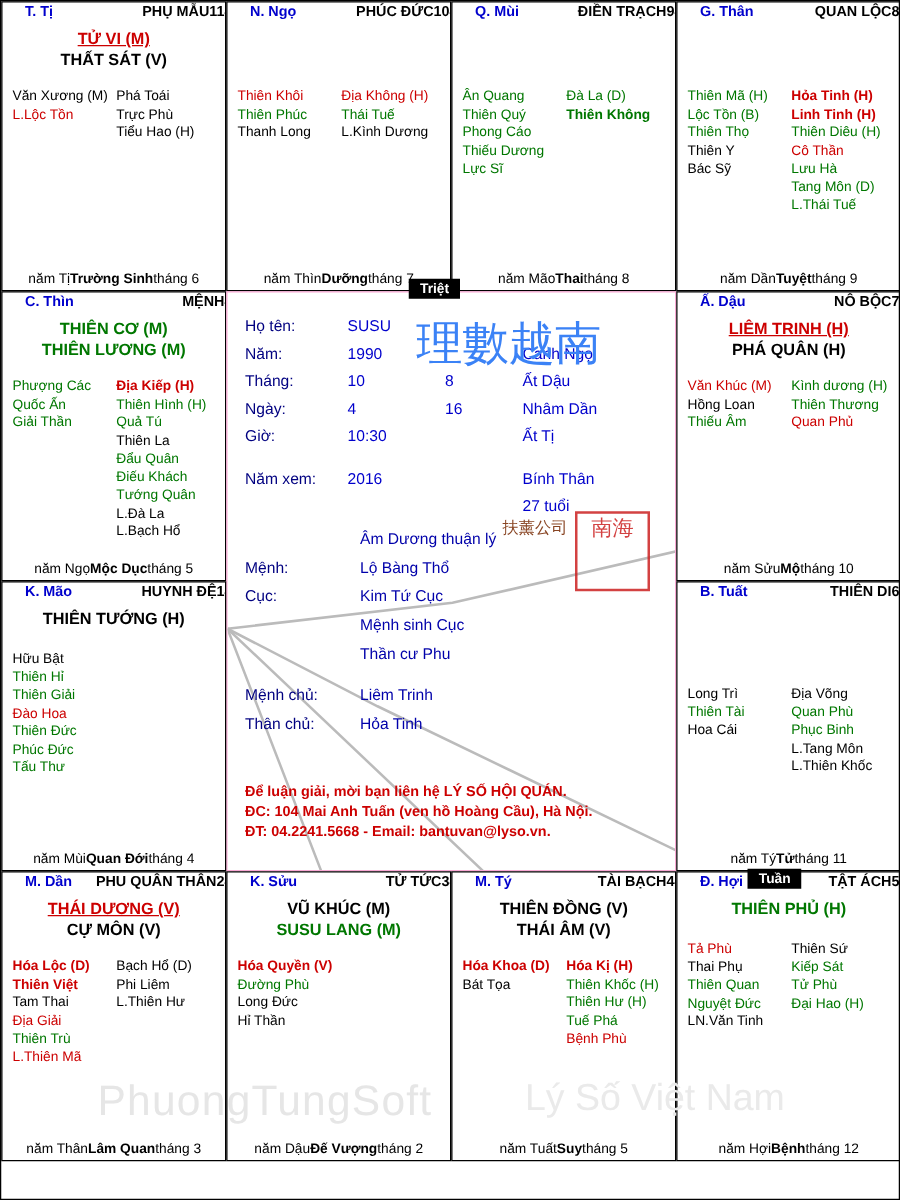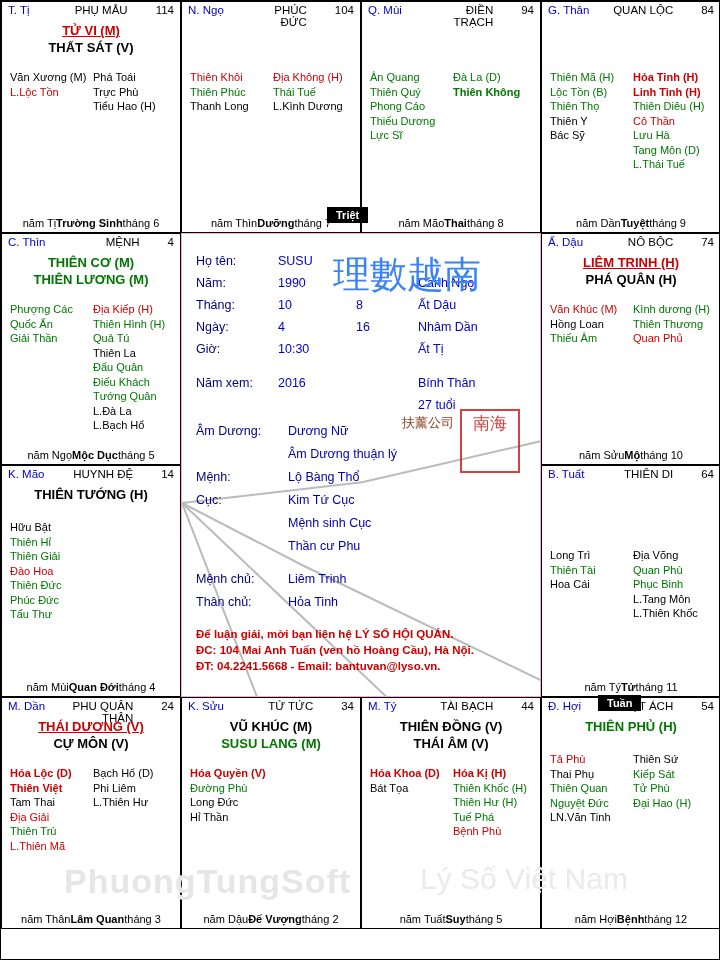--- a/index.html
+++ b/index.html
@@ -29,24 +29,24 @@
   }
   .center{
     grid-column:2 / span 2;
     grid-row:2 / span 2;
     border:1px solid #f9a8d4;
     position:relative;
     overflow:hidden;
   }
   
   .pal-head{
-    position:absolute;top:2px;left:0;width:100%;
+    position:absolute;top:2px;left:12px;width:100%;
     display:flex;justify-content:space-between;align-items:baseline;
     padding:0 6px;box-sizing:border-box;
-    font-size:11.5px;font-weight:normal;gap:28px;
+    font-size:11.5px;font-weight:bold;
   }
   .pal-head .chi{color:#0000cc;}
   .pal-head .name{color:#000;flex:1;text-align:right;margin-left:-6px;}
   .pal-head .num{color:#000;}
   
   .main-stars{
     position:absolute;top:20px;left:0;width:100%;
     text-align:center;font-weight:bold;font-size:13px;line-height:17px;
   }
   .main-stars .s-red{color:#cc0000;text-decoration:underline;}
@@ -103,26 +103,26 @@
     font-family:"DejaVu Sans", sans-serif;opacity:.85;
   }
   .sealtext{
     position:absolute;right:86px;top:180px;color:#884422;font-size:13px;
     line-height:17px;font-family:"DejaVu Sans", sans-serif;text-align:center;
   }
   .triet,.tuan{
     position:absolute;background:#000;color:#fff;font-size:11px;
     font-weight:bold;padding:2px 9px;z-index:5;
   }
-  .triet{left:327px;top:216px;transform:translate(0,-9px);}
+  .triet{left:327px;top:232px;transform:translate(0,-9px);}
   .tuan{left:598px;top:704px;transform:translate(0,-9px);}
   .lines{position:absolute;left:0;top:0;width:720px;height:960px;pointer-events:none;}
   .wm{
-    position:absolute;left:64px;top:862px;font-size:34px;color:#e6e6e6;
-    font-weight:bold;letter-spacing:1px;
+    position:absolute;left:78px;top:862px;font-size:34px;color:#e6e6e6;
+    font-weight:normal;letter-spacing:1px;
   }
   .wm2{
     position:absolute;left:420px;top:862px;font-size:30px;color:#eaeaea;
   }
 </style>
 </head>
 <body>
 
 <div class="chart">
 
@@ -246,21 +246,21 @@
       <div class="s-green">THIÊN CƠ (M)</div>
       <div class="s-green">THIÊN LƯƠNG (M)</div>
     </div>
     <div class="cols">
       <div class="col">
         <div class="g">Phượng Các</div>
         <div class="g">Quốc Ấn</div>
         <div class="g">Giải Thần</div>
       </div>
       <div class="col right">
-        <div class="r" style="font-weight:normal">Địa Kiếp (H)</div>
+        <div class="r" style="font-weight:bold">Địa Kiếp (H)</div>
         <div class="g">Thiên Hình (H)</div>
         <div class="g">Quả Tú</div>
         <div class="b">Thiên La</div>
         <div class="g">Đẩu Quân</div>
         <div class="g">Điếu Khách</div>
         <div class="g">Tướng Quân</div>
         <div class="b">L.Đà La</div>
         <div class="b">L.Bạch Hổ</div>
       </div>
     </div>
@@ -318,23 +318,20 @@
       <div class="row">
         <span class="lbl"></span>
         <span class="v1"></span>
         <span class="v2"></span>
         <span class="v3">27 tuổi</span>
       </div>
     </div>
 
     <div class="center-info2">
       <div>
-        <span class="lbl2">Âm Dương:</span><span>Dương Nữ</span>
-      </div>
-      <div>
         <span class="lbl2"></span><span>Âm Dương thuận lý</span>
       </div>
       <div>
         <span class="lbl2">Mệnh:</span><span>Lộ Bàng Thổ</span>
       </div>
       <div>
         <span class="lbl2">Cục:</span><span>Kim Tứ Cục</span>
       </div>
       <div>
         <span class="lbl2"></span><span>Mệnh sinh Cục</span>

